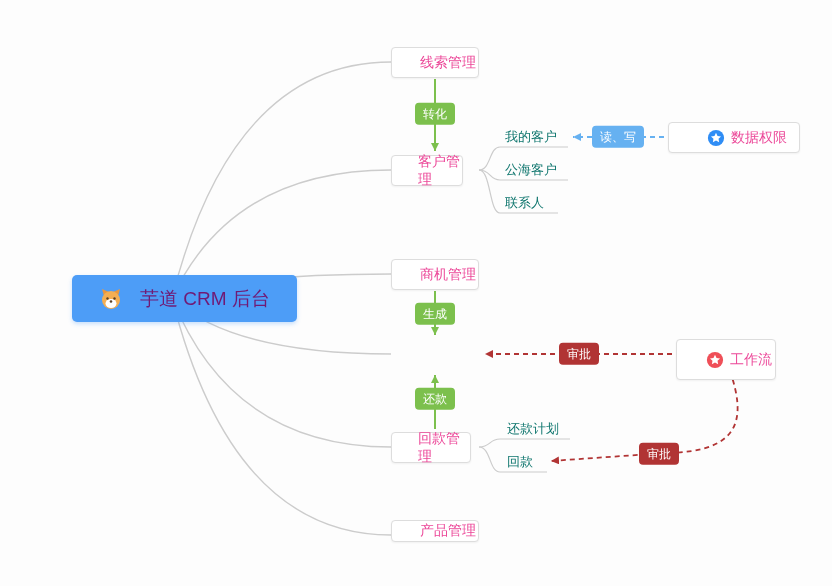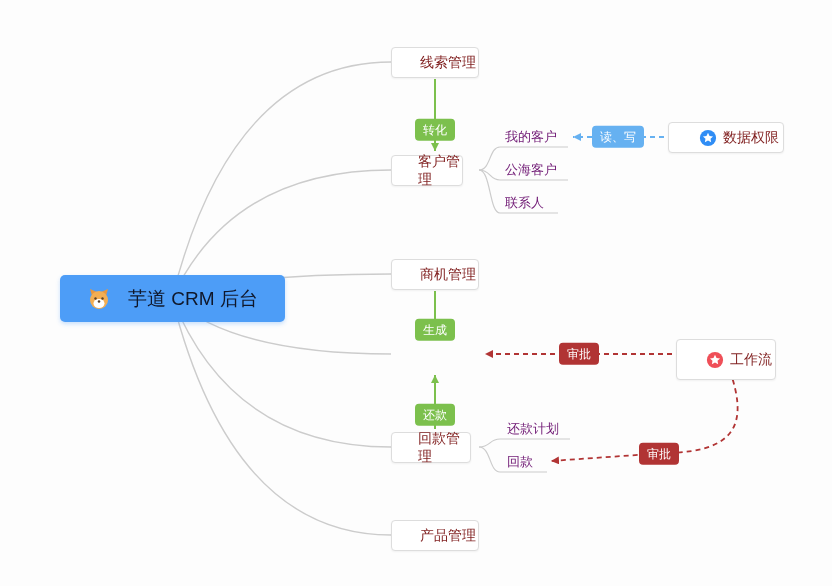--- a/index.html
+++ b/index.html
@@ -20,52 +20,52 @@
   .root-curve{stroke:var(--line-gray);stroke-width:1.4;fill:none;}
   .sub-curve{stroke:var(--line-gray);stroke-width:1.2;fill:none;}
   .green-arrow{stroke:var(--green);stroke-width:2;fill:none;}
   .blue-dash{stroke:var(--blue);stroke-width:1.8;fill:none;stroke-dasharray:5 4;}
   .red-dash{stroke:var(--red);stroke-width:1.8;fill:none;stroke-dasharray:5 4;}
   .mk-green{fill:var(--green);} .mk-blue{fill:var(--blue);} .mk-red{fill:var(--red);}
 
   .node{
     position:absolute;z-index:2;background:#fff;border:1px solid #dddddd;border-radius:4px;
     display:flex;align-items:center;justify-content:center;gap:6px;
-    font-size:14px;color:#7f1d1d;box-shadow:0 1px 2px rgba(0,0,0,0.05);box-sizing:border-box;padding-left:26px;
+    font-size:14px;color:#ec4899;box-shadow:0 1px 2px rgba(0,0,0,0.05);box-sizing:border-box;padding-left:26px;
   }
   #n-leads{left:391px;top:47px;width:88px;height:31px;}
   #n-customers{left:391px;top:155px;width:72px;height:31px;}
   #n-business{left:391px;top:259px;width:88px;height:31px;}
   #n-contract{left:391px;top:339px;width:88px;height:31px;}
   #n-receivable{left:391px;top:432px;width:80px;height:31px;}
-  #n-product{left:391px;top:520px;width:88px;height:31px;}
-  #n-dataperm{left:668px;top:122px;width:116px;height:31px;}
+  #n-product{left:391px;top:520px;width:88px;height:22px;}
+  #n-dataperm{left:668px;top:122px;width:132px;height:31px;}
   #n-workflow{left:676px;top:339px;width:100px;height:41px;}
 
   .root-node{
-    position:absolute;z-index:3;left:60px;top:275px;width:225px;height:47px;
-    background:var(--root-bg);border-radius:5px;color:#0f172a;font-size:19px;
+    position:absolute;z-index:3;left:72px;top:275px;width:225px;height:47px;
+    background:var(--root-bg);border-radius:5px;color:#701a75;font-size:19px;
     display:flex;align-items:center;justify-content:center;gap:17px;
     box-shadow:0 2px 4px rgba(77,157,247,0.3);
   }
   .root-icon,.star{display:inline-flex;align-items:center;}
 
-  .subnode{position:absolute;z-index:2;font-size:13px;color:#701a75;line-height:16px;}
+  .subnode{position:absolute;z-index:2;font-size:13px;color:#0f766e;line-height:16px;}
   #s-my{left:505px;top:129px;}
   #s-public{left:505px;top:162px;}
   #s-contacts{left:505px;top:195px;}
   #s-plan{left:507px;top:421px;}
   #s-repay{left:507px;top:454px;}
 
   .badge{
     position:absolute;z-index:4;color:#fff;font-size:12px;line-height:1.2;
     padding:4px 8px;border-radius:4px;white-space:nowrap;
     transform:translate(-50%,-50%);
   }
-  .badge-green{background:var(--green);margin-top:16px;}
+  .badge-green{background:var(--green);}
   .badge-blue{background:var(--blue);}
   .badge-red{background:var(--red);}
   #b-convert{left:435px;top:114px;}
   #b-generate{left:435px;top:314px;}
   #b-repay{left:435px;top:399px;}
   #b-readwrite{left:618px;top:137px;}
   #b-approve1{left:579px;top:354px;}
   #b-approve2{left:659px;top:454px;}
 </style>
 </head>

